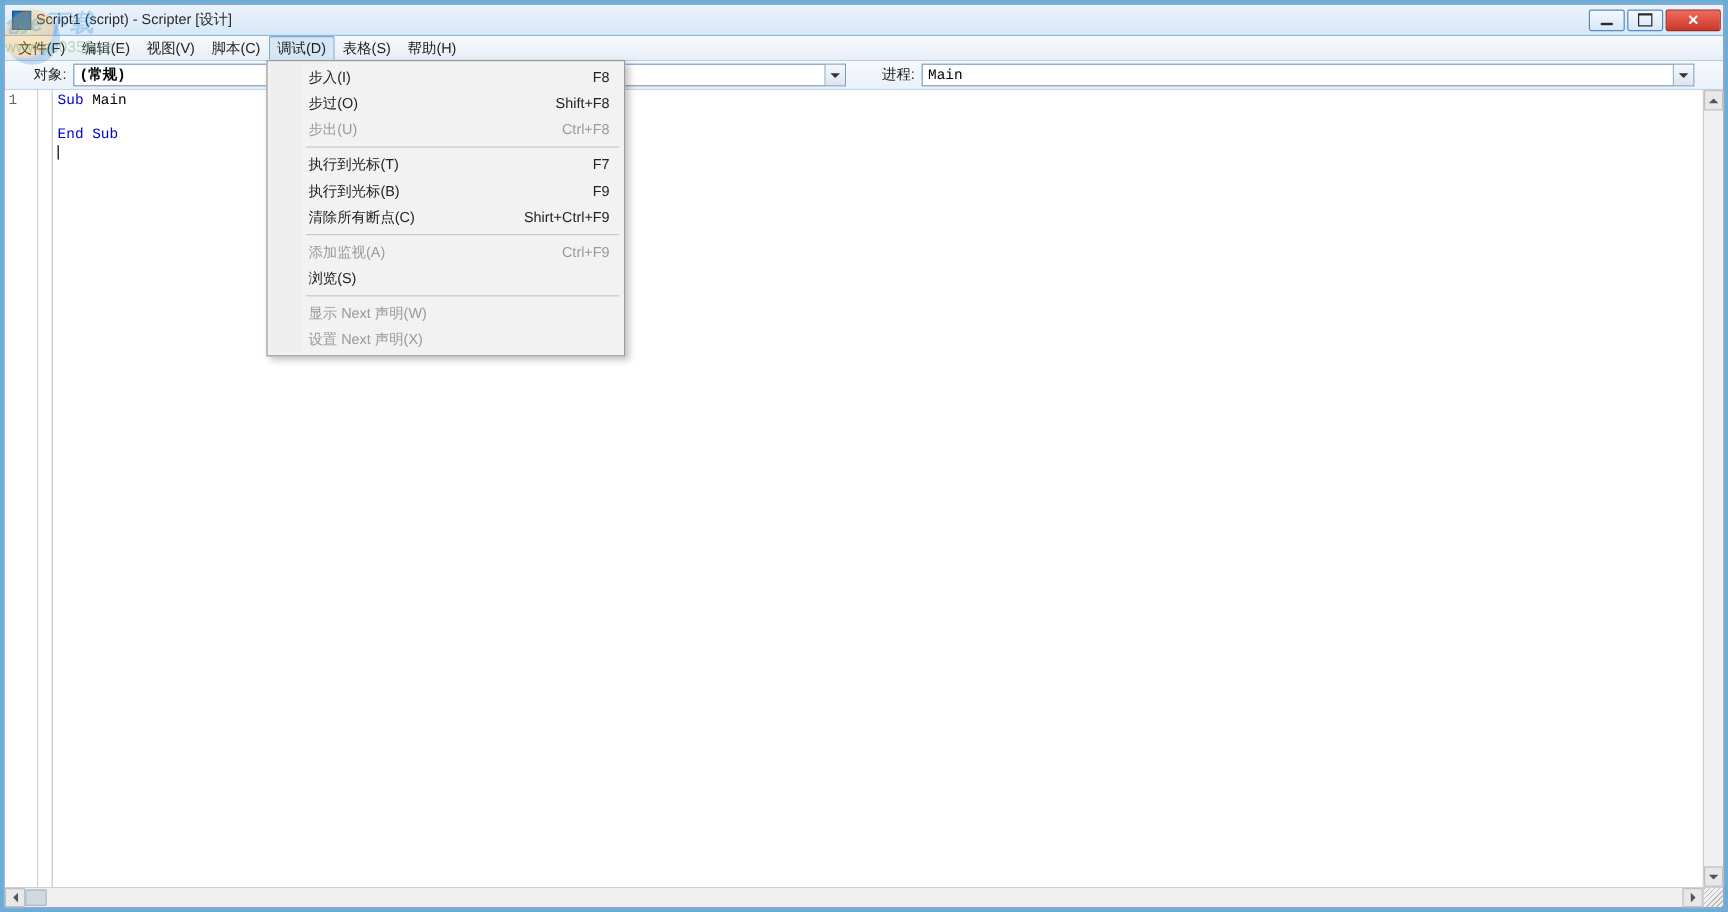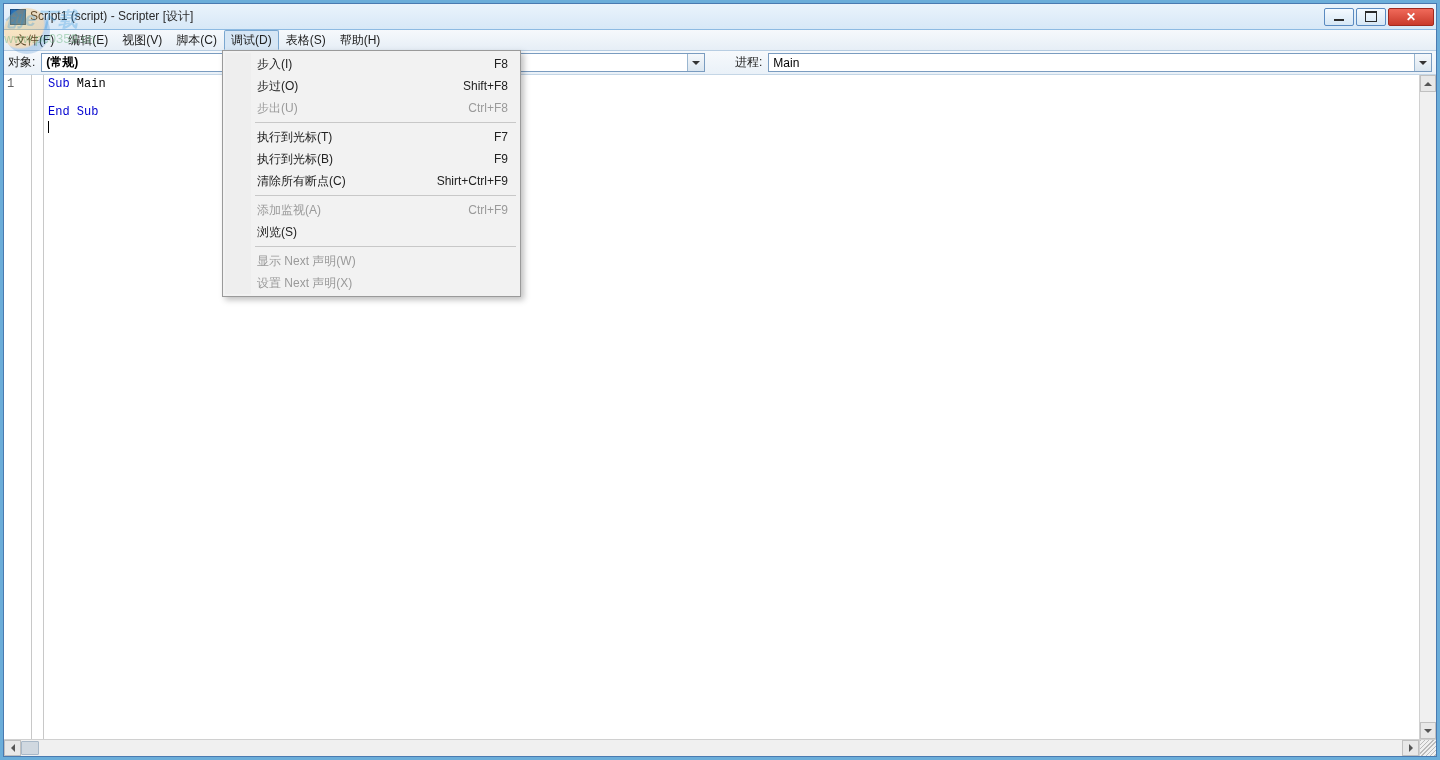--- a/index.html
+++ b/index.html
@@ -17,23 +17,23 @@
   .winbtn.close { width: 46px; background: linear-gradient(#f06a5a,#c93a2b); border-color: #a02a1e; color: #fff; font-weight: bold; font-size: 12px; }
   .winbtn.min::after { content: ""; display: block; width: 10px; height: 2px; background:#2a2a2a; margin-top: 6px; }
   .winbtn.max::after { content: ""; display: block; width: 10px; height: 8px; border: 1px solid #2a2a2a; border-top-width: 2px; }
 
   
   .menubar { height: 21px; background: linear-gradient(#f6f9fc,#e6eef6); border-bottom: 1px solid #b7cde2; display: flex; align-items: stretch; padding-left: 4px; }
   .menuitem { padding: 0 7px; line-height: 20px; font-size: 12px; color: #222; cursor: default; }
   .menuitem.active { background: #d6e6f5; border: 1px solid #7aa7d0; border-bottom: 1px solid #d6e6f5; border-radius: 2px 2px 0 0; line-height: 18px; padding: 0 6px; position: relative; z-index: 20; }
 
   
-  .toolbar { height: 24px; background: linear-gradient(#f6f9fc,#eaf1f8); border-bottom: 1px solid #c4d6e6; display: flex; align-items: center; padding: 0 4px; gap: 6px; }
+  .toolbar { height: 24px; background: linear-gradient(#f6f9fc,#eaf1f8); border-bottom: 1px solid #c4d6e6; display: flex; align-items: center; padding: 0 24px; gap: 6px; }
   .lbl { font-size: 12px; color: #222; }
-  .combo { flex: 1; height: 19px; background: #fff; border: 1px solid #7a9cc0; display: flex; align-items: center; padding-left: 4px; font-family: Liberation Sans, sans-serif; font-size: 12px; position: relative; }
+  .combo { flex: 1; height: 19px; background: #fff; border: 1px solid #7a9cc0; display: flex; align-items: center; padding-left: 4px; font-family: Liberation Mono, monospace; font-size: 12px; position: relative; }
   .combo.bold { font-weight: bold; }
   .combo .dropbtn { position: absolute; right: 0; top: 0; width: 17px; height: 17px; background: linear-gradient(#f5f8fb,#dbe6f0); border-left: 1px solid #9ab6d0; display: flex; align-items: center; justify-content: center; }
   .dropbtn::after { content: ""; border-left: 4px solid transparent; border-right: 4px solid transparent; border-top: 4px solid #333; }
   .spacer-mid { width: 18px; }
 
   
   .editor-wrap { flex: 1; display: flex; position: relative; background: #fff; }
   .gutter { width: 28px; background: #fff; border-right: 1px solid #c8c8c8; padding-top: 2px; font-family: "Courier New", monospace; font-size: 12px; color: #666; }
   .gutter .ln { height: 14px; line-height: 14px; text-align: left; padding-left: 3px; }
   .margin2 { width: 12px; background: #fff; border-right: 1px solid #c8c8c8; }

